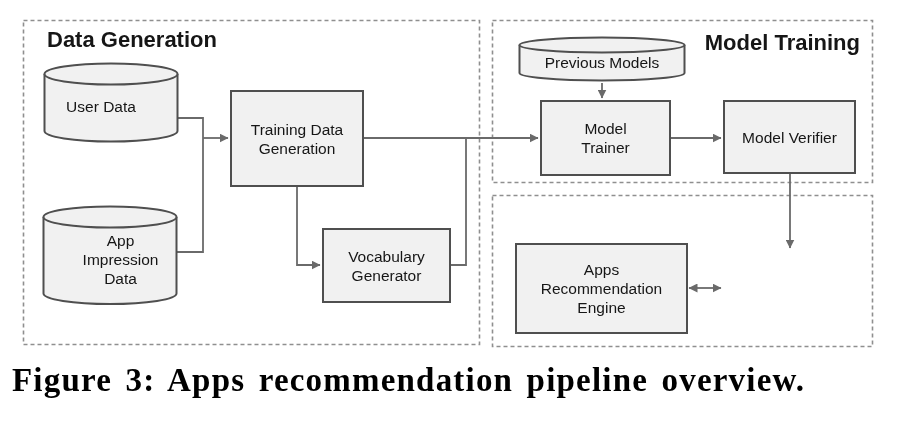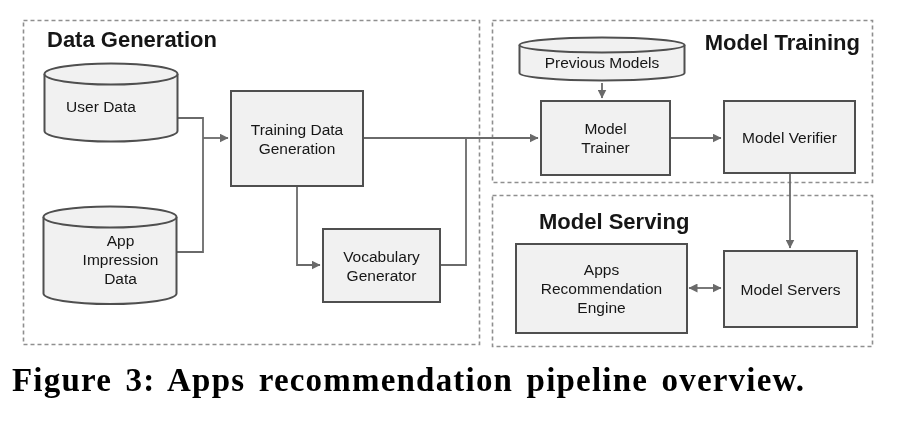--- a/index.html
+++ b/index.html
@@ -65,21 +65,20 @@
     <path class="wire" d="M 297,187 V 265 H 320" marker-end="url(#ah)"></path>
     <path class="wire" d="M 440,265 H 466 V 138"></path>
     <path class="wire" d="M 602,83 V 98" marker-end="url(#ah)"></path>
     <path class="wire" d="M 662,138 H 721" marker-end="url(#ah)"></path>
     <path class="wire" d="M 790,173 V 248" marker-end="url(#ah)"></path>
     <path class="wire" d="M 689,288 H 721" marker-start="url(#ah)" marker-end="url(#ah)"></path>
   </svg>
 
   <div class="section-title" style="left:47px; top:30px">Data Generation</div>
   <div class="section-title" style="right:40px; top:33px">Model Training</div>
-  <div class="section-title" style="left:539px; top:212px">Model Serving</div>
 
   <div class="cyl" style="left:43px; top:62px; width:116px; height:81px">
     <svg class="cyl-svg" width="136" height="81" viewBox="0 0 136 81">
       <path class="shape" d="M 1.5,12 L 1.5,69 A 66.5,10.5 0 0 0 134.5,69 L 134.5,12"></path>
       <ellipse class="shape" cx="68" cy="12" rx="66.5" ry="10.5"></ellipse>
     </svg>
     <span class="node-label cyl-label">User Data</span>
   </div>
 
   <div class="cyl" style="left:42px; top:205px; width:157px; height:101px">
@@ -98,39 +97,36 @@
       <ellipse class="shape" cx="84" cy="9" rx="82.5" ry="7.5"></ellipse>
     </svg>
     <span class="node-label cyl-label" style="padding-top:5px">Previous Models</span>
   </div>
 
   <div class="node" style="left:230px; top:90px; width:134px; height:97px">
     <span class="node-label">Training Data
 Generation</span>
   </div>
 
-  <div class="node" style="left:322px; top:228px; width:119px; height:75px">
+  <div class="node" style="left:322px; top:228px; width:129px; height:75px">
     <span class="node-label">Vocabulary
 Generator</span>
   </div>
 
   <div class="node" style="left:540px; top:100px; width:131px; height:76px">
     <span class="node-label">Model
 Trainer</span>
   </div>
 
   <div class="node" style="left:723px; top:100px; width:133px; height:74px">
     <span class="node-label">Model Verifier</span>
   </div>
 
   <div class="node" style="left:515px; top:243px; width:173px; height:91px">
     <span class="node-label">Apps
 Recommendation
 Engine</span>
   </div>
 
-  <div class="node" style="left:723px; top:250px; width:135px; height:78px">
-    <span class="node-label">Model Servers</span>
-  </div>
 
   <div class="caption">Figure 3: Apps recommendation pipeline overview.</div>
 
 </div>
 
 </body></html>

